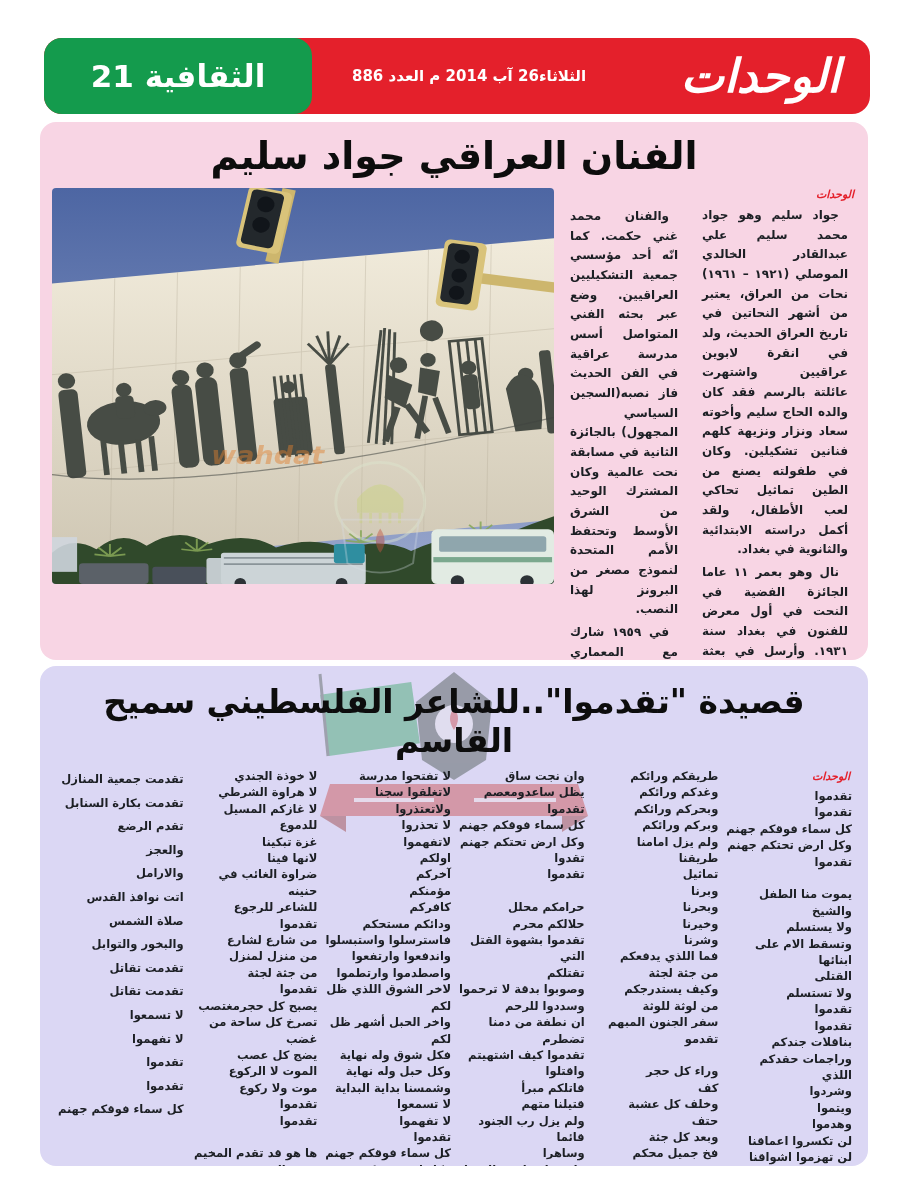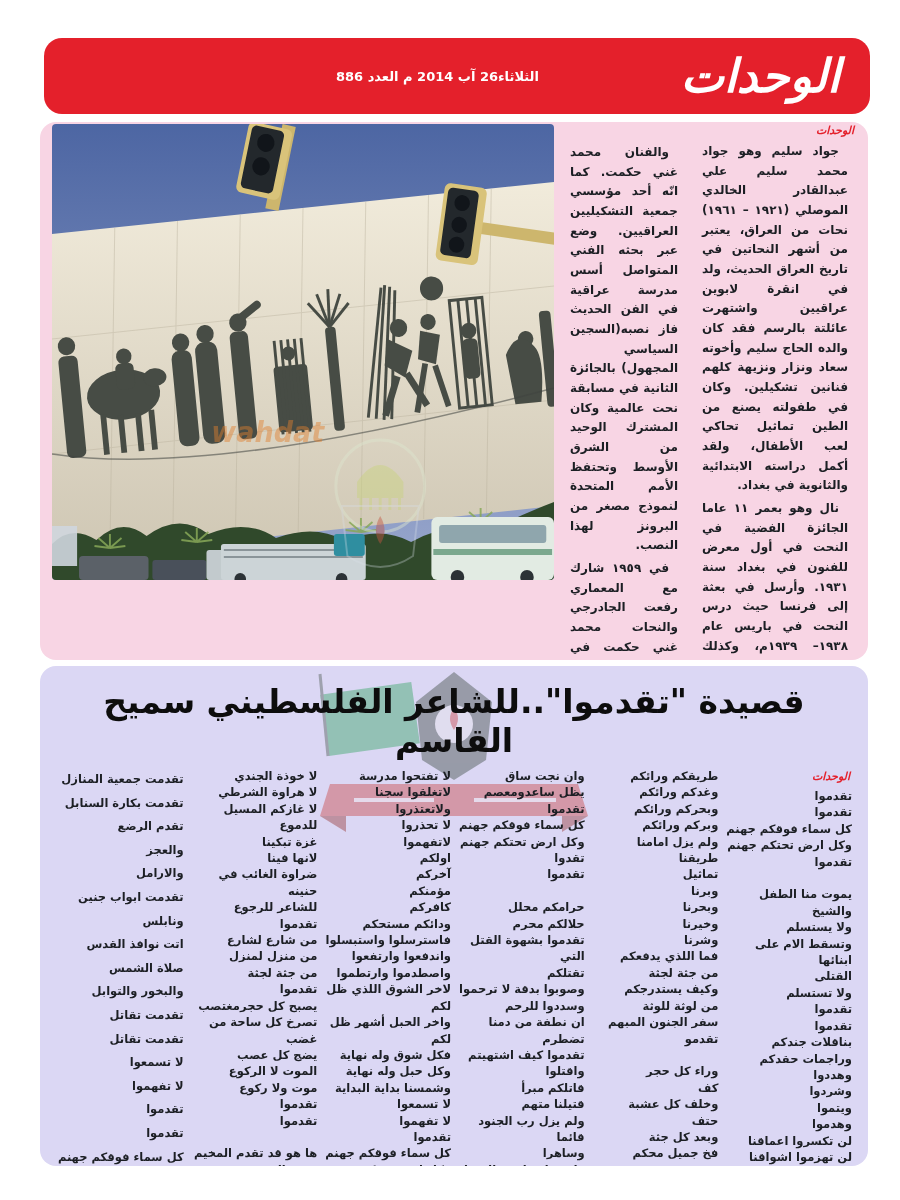--- a/index.html
+++ b/index.html
@@ -4,61 +4,65 @@
 <style>
   html,body{margin:0;padding:0;background:#ffffff;}
   body{font-family:"DejaVu Sans",sans-serif;}
   .page{position:relative;width:900px;height:1200px;background:#ffffff;overflow:hidden;margin:0 auto;}
 
   
   .topbar{position:absolute;left:44px;top:38px;width:826px;height:76px;background:#e4202b;border-radius:18px;}
   .green-tab{position:absolute;left:0;top:0;bottom:0;width:268px;background:#149b4d;border-radius:18px;
              display:flex;align-items:center;justify-content:center;}
   .green-tab .lbl{color:#fff;font-size:31px;font-weight:800;letter-spacing:0;}
-  .date-txt{position:absolute;left:292px;top:50%;transform:translateY(-50%);color:#fff;font-size:13px;font-weight:700;white-space:nowrap;}
+  .date-txt{position:absolute;left:308px;top:50%;transform:translateY(-50%);color:#fff;font-size:15px;font-weight:700;white-space:nowrap;}
   .masthead-logo{position:absolute;right:30px;top:50%;transform:translateY(-50%);color:#fff;font-size:46px;font-weight:800;font-style:italic;}
 
   
   .sect{position:absolute;left:40px;width:828px;border-radius:16px;overflow:hidden;}
   .sect-pink{top:122px;height:538px;background:#f8d5e4;}
   .sect-lav{top:666px;height:500px;background:#dbd7f4;}
   .sect h1{margin:10px 20px 8px;text-align:center;color:#0d0d0d;font-weight:800;}
   .sect-pink h1{font-size:38px;margin-top:12px;}
   .sect-lav h1{font-size:33px;margin-top:16px;position:relative;z-index:2;}
 
   
   .art1-body{display:flex;gap:8px;padding:0 12px;align-items:flex-start;}
   .txt-col{color:#1c1f24;}
   .colA{width:162px;flex:none;}
   .colB{width:124px;flex:none;}
   .marker{color:#e4202b;font-size:11px;font-weight:800;font-style:italic;margin:2px 2px 5px;}
   .colB{padding-top:21px;}
   .para{font-size:12px;font-weight:700;line-height:1.64;text-align:justify;text-align-last:right;
         margin:0 8px 3px;text-indent:9px;}
-  .photo-fig{flex:1;height:456px;margin:2px 0 16px;border-radius:4px;overflow:hidden;}
+  .photo-fig{flex:1;height:396px;margin:2px 0 16px;border-radius:4px;overflow:hidden;}
   .photo-fig svg{display:block;width:100%;height:100%;}
 
   
   .poem-wm{position:absolute;left:50%;top:-6px;transform:translateX(-50%);z-index:1;opacity:.38;}
   .poem-grid{position:relative;z-index:2;display:flex;gap:6px;padding:0 16px;margin-top:8px;}
   .poem-col{flex:1;text-align:right;min-width:0;}
   .poem-line{font-size:11.5px;font-weight:700;line-height:16.4px;color:#1c1f24;}
   .poem-col.wide .poem-line{line-height:23.6px;}
 </style>
 </head>
 <body dir="rtl">
 
 <div class="page">
 
   <header class="topbar">
+    <div class="green-tab">
+      <span class="lbl">الثقافية 21</span>
+    </div>
     <div class="date-txt">الثلاثاء26 آب 2014 م العدد 886</div>
     <div class="masthead-logo">الوحدات</div>
   </header>
 
   <section class="sect sect-pink">
+    <h1>الفنان العراقي جواد سليم</h1>
     <div class="art1-body">
 
       <div class="txt-col colA">
         <div class="marker">الوحدات</div>
         <div>
             <div class="para">جواد سليم وهو جواد محمد سليم علي عبدالقادر الخالدي الموصلي (١٩٢١ – ١٩٦١) نحات من العراق، يعتبر من أشهر النحاتين في تاريخ العراق الحديث، ولد في انقرة لابوين عراقيين واشتهرت عائلتة بالرسم فقد كان والده الحاج سليم وأخوته سعاد ونزار ونزيهة كلهم فنانين تشكيلين. وكان في طفولته يصنع من الطين تماثيل تحاكي لعب الأطفال، ولقد أكمل دراسته الابتدائية والثانوية في بغداد.</div>
             <div class="para">نال وهو بعمر ١١ عاما الجائزة الفضية في النحت في أول معرض للفنون في بغداد سنة ١٩٣١. وأرسل في بعثة إلى فرنسا حيث درس النحت في باريس عام ١٩٣٨– ١٩٣٩م، وكذلك في روما عام ١٩٣٩– ١٩٤٠ وفي لندن عام ١٩٤٦–١٩٤٩ ورأس قسم النحت في معهد الفنون الجميلة في بغداد حتى وفاته في ٢٣ كانون الثاني ١٩٦١.</div>
           </div>
       </div>
 
@@ -258,21 +262,21 @@
             <div class="poem-line">&nbsp;</div>
             <div class="poem-line">يموت منا الطفل والشيخ</div>
             <div class="poem-line">ولا يستسلم</div>
             <div class="poem-line">وتسقط الام على ابنائها</div>
             <div class="poem-line">القتلى</div>
             <div class="poem-line">ولا تستسلم</div>
             <div class="poem-line">تقدموا</div>
             <div class="poem-line">تقدموا</div>
             <div class="poem-line">بناقلات جندكم</div>
             <div class="poem-line">وراجمات حقدكم</div>
-            <div class="poem-line">وهددوا</div>
+            <div class="poem-line">اللذي</div>
             <div class="poem-line">وشردوا</div>
             <div class="poem-line">ويتموا</div>
             <div class="poem-line">وهدموا</div>
             <div class="poem-line">لن تكسروا اعماقنا</div>
             <div class="poem-line">لن تهزموا اشواقنا</div>
             <div class="poem-line">نحن القضاء المبرم</div>
           </div>
       </div>
       <div class="poem-col">
         <div>
@@ -381,21 +385,20 @@
             <div class="poem-line">تقدم الجريح</div>
           </div>
       </div>
       <div class="poem-col wide">
         <div>
             <div class="poem-line">تقدمت جمعية المنازل</div>
             <div class="poem-line">تقدمت بكارة السنابل</div>
             <div class="poem-line">تقدم الرضع</div>
             <div class="poem-line">والعجز</div>
             <div class="poem-line">والارامل</div>
-            <div class="poem-line">تقدمت ابواب جنين ونابلس</div>
             <div class="poem-line">اتت نوافذ القدس</div>
             <div class="poem-line">صلاة الشمس</div>
             <div class="poem-line">والبخور والتوابل</div>
             <div class="poem-line">تقدمت تقاتل</div>
             <div class="poem-line">تقدمت تقاتل</div>
             <div class="poem-line">لا تسمعوا</div>
             <div class="poem-line">لا تفهموا</div>
             <div class="poem-line">تقدموا</div>
             <div class="poem-line">تقدموا</div>
             <div class="poem-line">كل سماء فوقكم جهنم</div>

